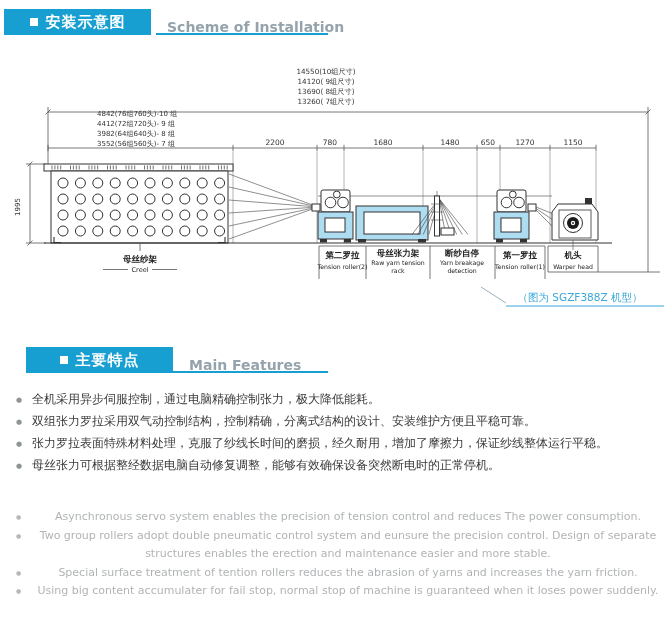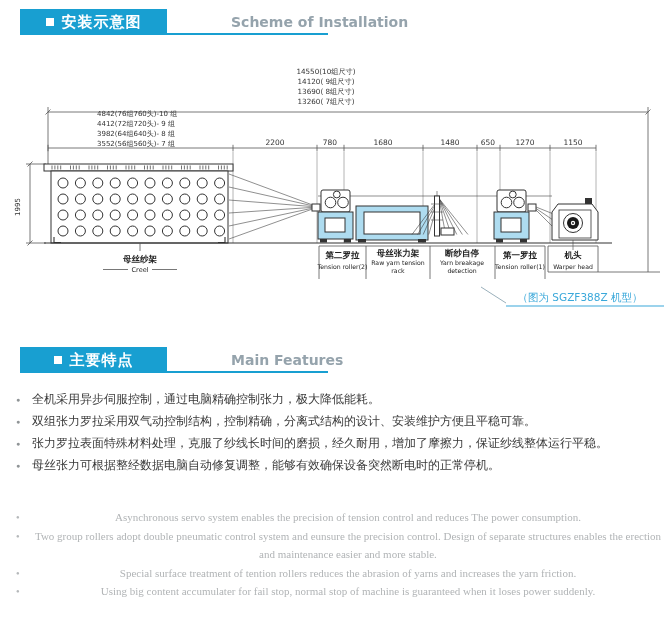--- a/index.html
+++ b/index.html
@@ -1,37 +1,37 @@
 <!DOCTYPE html>
 <html><head>
 <meta charset="utf-8">
 <style>
   html,body{margin:0;padding:0;}
   body{
     width:672px;height:623px;position:relative;background:#ffffff;
     font-family:"DejaVu Sans","Liberation Sans",sans-serif;overflow:hidden;
   }
   
-  .sec-header{position:absolute;left:20px;display:flex;align-items:center;gap:48px;}
+  .sec-header{position:absolute;left:4px;display:flex;align-items:flex-end;}
   .sec-box{width:147px;height:26px;display:flex;align-items:center;justify-content:center;gap:8px;color:#fff;font-size:15px;font-weight:bold;letter-spacing:1px;}
   .sec-marker{width:8px;height:8px;background:#fff;display:inline-block;}
   .sec-en{margin-left:16px;font-size:14px;color:#95a3ac;font-weight:bold;}
   .sec-line{position:absolute;height:2px;width:172px;left:156px;}
   
   #diagram{position:absolute;left:0;top:0;pointer-events:none;}
   .dline{stroke:#555;stroke-width:0.8;fill:none;}
   .mline{stroke:#333;stroke-width:1.1;fill:none;}
   .thin{stroke:#444;stroke-width:0.6;fill:none;}
   .dtxt{fill:#333;font-family:"DejaVu Sans",sans-serif;}
   .ltxt{fill:#222;font-family:"DejaVu Sans",sans-serif;}
   .shape{fill:#ffffff;stroke:#333;stroke-width:1;}
   .machine{stroke:#333;stroke-width:1;}
   .foot{fill:#333;stroke:none;}
   
-  .feat-list{position:absolute;left:14px;margin:0;padding:0;list-style:none;font-family:Liberation Serif, serif;}
+  .feat-list{position:absolute;left:14px;margin:0;padding:0;list-style:none;}
   .feat-zh{top:388px;width:648px;}
   .feat-zh li{font-size:12px;color:#3a3a3a;line-height:22px;position:relative;padding-left:18px;}
   .feat-en{top:508px;width:650px;}
   .feat-en li{font-size:11px;color:#b1b4b6;line-height:18.5px;position:relative;padding-left:18px;text-align:center;}
   .feat-zh li::before{content:"●";position:absolute;left:2px;top:1px;font-size:7px;color:#8f9496;}
   .feat-en li::before{content:"●";position:absolute;left:2px;top:0px;font-size:6px;color:#b5b8ba;}
 </style>
 </head>
 <body>
 
@@ -311,21 +311,21 @@
 
 <div class="sec-header" style="top:9px;">
   <div class="sec-box" style="background:#189fd1;">
     <span class="sec-marker"></span>
     <span>安装示意图</span>
   </div>
   <div class="sec-en">Scheme of Installation</div>
 </div>
 <div class="sec-line" style="top:33px;background:#189fd1;"></div>
 
-<div class="sec-header" style="top:347px;">
+<div class="sec-header" style="top:347px;margin-left:22px;">
   <div class="sec-box" style="background:#189fd1;">
     <span class="sec-marker"></span>
     <span>主要特点</span>
   </div>
   <div class="sec-en">Main Features</div>
 </div>
 <div class="sec-line" style="top:371px;background:#189fd1;"></div>
 
 <ul class="feat-list feat-zh">
   <li>全机采用异步伺服控制，通过电脑精确控制张力，极大降低能耗。</li>

